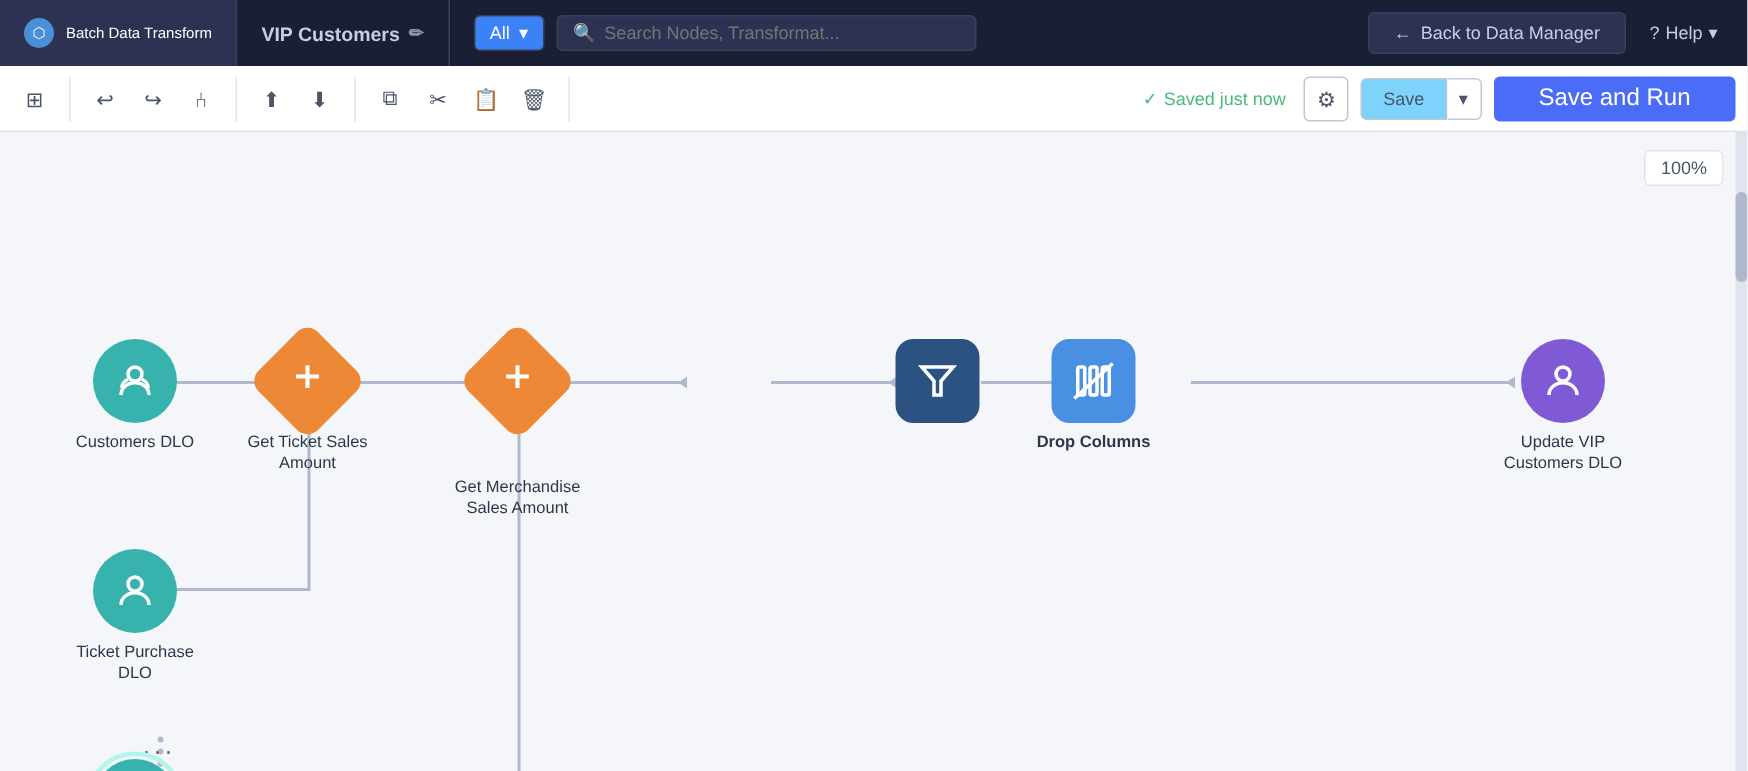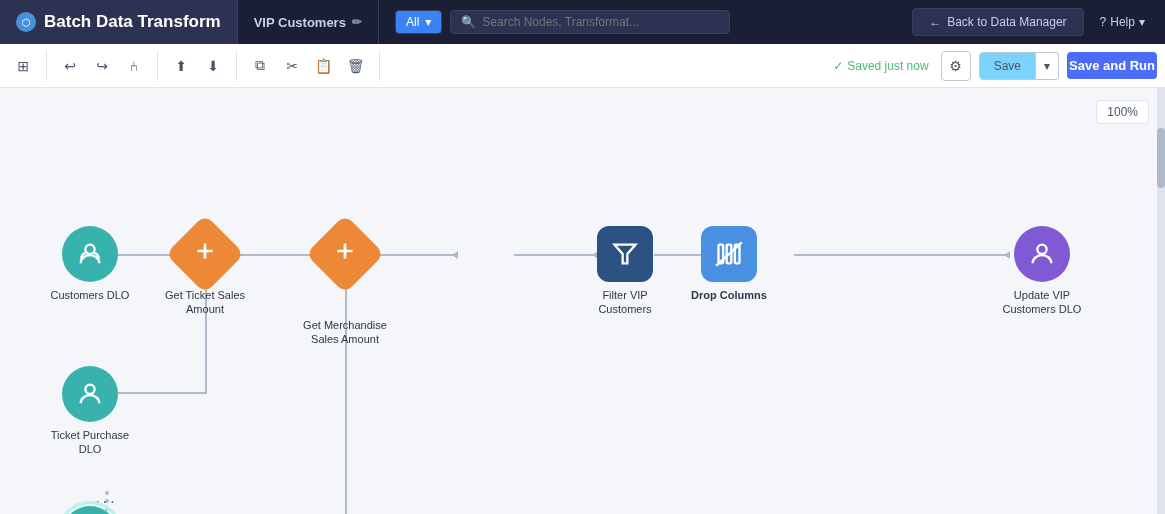--- a/index.html
+++ b/index.html
@@ -23,21 +23,21 @@
       background: #2d3252;
       border-right: 1px solid #3a3f5c;
     }
     .nav-brand-icon {
       width: 20px; height: 20px;
       background: #4a90d9;
       border-radius: 50%;
       display: flex; align-items: center; justify-content: center;
       font-size: 10px; color: white;
     }
-    .nav-brand-text { font-size: 17px; font-weight: 700; color: white; }
+    .nav-brand-text { font-size: 10px; font-weight: 400; color: white; }
     .nav-tab {
       display: flex;
       align-items: center;
       gap: 6px;
       padding: 0 16px;
       height: 100%;
       font-size: 13px;
       color: #c8cde8;
       border-right: 1px solid #3a3f5c;
       cursor: pointer;
@@ -171,27 +171,27 @@
       padding: 6px 8px;
       background: white;
       border: 1px solid #c0c8d8;
       border-left: none;
       border-radius: 0 4px 4px 0;
       color: #4a5568;
       font-size: 12px;
       cursor: pointer;
     }
     .save-run-btn {
-      padding: 6px 2px;
+      padding: 6px 30px;
       background: #4a6cf7;
       border: none;
       border-radius: 4px;
       color: white;
-      font-size: 13px;
-      font-weight: 700;
+      font-size: 16px;
+      font-weight: 400;
       cursor: pointer;
       margin-left: 4px;
     }
     .settings-btn {
       display: flex;
       align-items: center;
       justify-content: center;
       width: 30px; height: 30px;
       border-radius: 4px;
       border: 1px solid #c0c8d8;
@@ -428,21 +428,20 @@
       <div class="node-label">Get Merchandise Sales Amount</div>
     </div>
 
 
     <div class="node" style="left:570px; top:138px; width:110px;">
       <div class="node-icon darkblue" style="background:#2c5282;border-radius:12px;">
         <svg width="28" height="28" viewBox="0 0 24 24" fill="none" stroke="white" stroke-width="2">
           <polygon points="3,4 21,4 14,12 14,20 10,20 10,12"></polygon>
         </svg>
       </div>
-      <div class="node-label">Filter VIP Customers</div>
     </div>
 
     <div class="node" style="left:679px; top:138px; width:100px;font-weight:bold;">
       <div class="node-icon blue" style="background:#4a90e2;border-radius:12px;">
         <svg width="28" height="28" viewBox="0 0 24 24" fill="none" stroke="white" stroke-width="2">
           <rect x="3" y="4" width="4" height="16" rx="1"></rect>
           <rect x="10" y="4" width="4" height="16" rx="1"></rect>
           <rect x="17" y="4" width="4" height="16" rx="1"></rect>
           <line x1="1" y1="22" x2="23" y2="2" stroke="white" stroke-width="2"></line>
         </svg>

